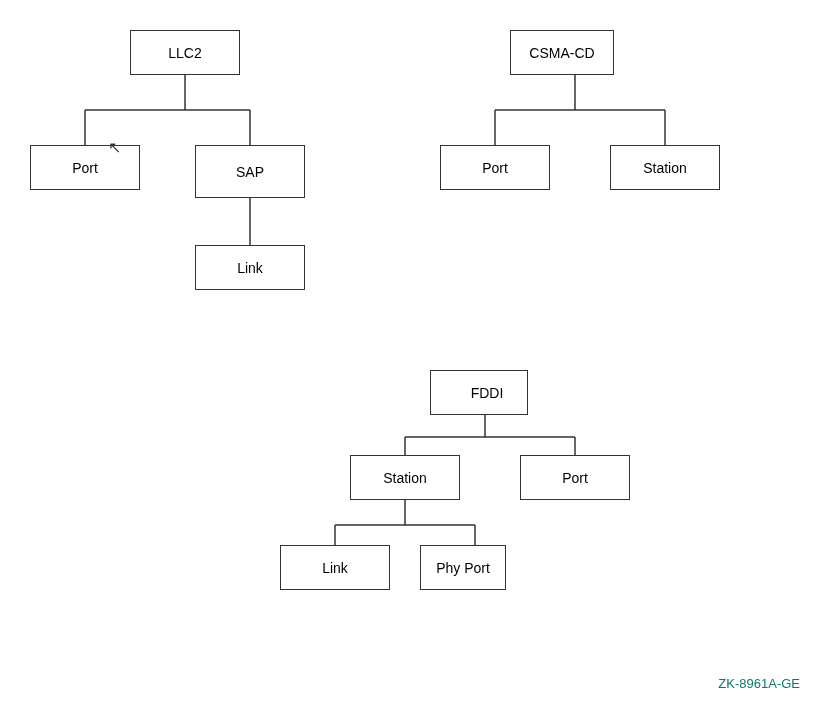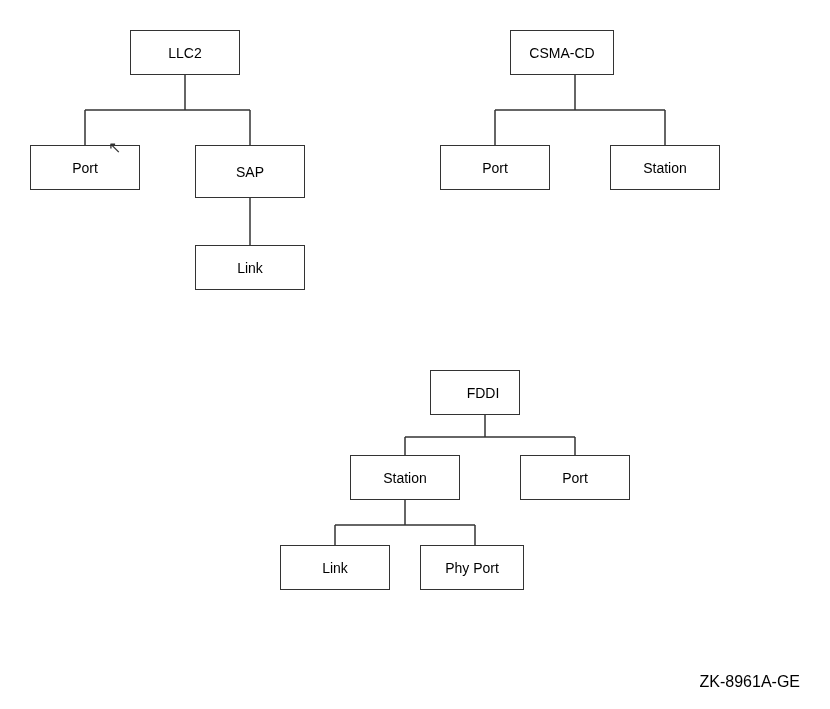--- a/index.html
+++ b/index.html
@@ -36,22 +36,22 @@
       pointer-events: none;
     }
     svg.lines line {
       stroke: #333;
       stroke-width: 1.5;
     }
     .watermark {
       position: absolute;
       bottom: 18px;
       right: 30px;
-      font-size: 16px;
-      color: #000000;
+      font-size: 13px;
+      color: #0f766e;
     }
   </style>
 </head>
 <body>
 
 <div class="diagram-container">
   <svg class="lines">
 
     <line x1="185" y1="75" x2="185" y2="110"></line>
     <line x1="85" y1="110" x2="250" y2="110"></line>
@@ -92,32 +92,32 @@
   <div class="node" style="left:510px; top:30px; width:104px; height:45px;">
     <span>CSMA-CD</span>
   </div>
   <div class="node" style="left:440px; top:145px; width:110px; height:45px;">
     <span>Port</span>
   </div>
   <div class="node" style="left:610px; top:145px; width:110px; height:45px;">
     <span>Station</span>
   </div>
 
-  <div class="node" style="left:430px; top:370px; width:90px; height:45px;padding-left:16px;">
+  <div class="node" style="left:430px; top:370px; width:98px; height:45px;padding-left:16px;">
     <span>FDDI</span>
   </div>
   <div class="node" style="left:350px; top:455px; width:110px; height:45px;">
     <span>Station</span>
   </div>
   <div class="node" style="left:520px; top:455px; width:110px; height:45px;">
     <span>Port</span>
   </div>
   <div class="node" style="left:280px; top:545px; width:110px; height:45px;">
     <span>Link</span>
   </div>
-  <div class="node" style="left:420px; top:545px; width:104px; height:45px;">
+  <div class="node" style="left:420px; top:545px; width:86px; height:45px;">
     <span>Phy Port</span>
   </div>
 
   <div class="watermark">ZK-8961A-GE</div>
 
   <div style="position:absolute; left:108px; top:138px; font-size:16px; color:#333; pointer-events:none;">↖</div>
 </div>
 
 </body></html>

